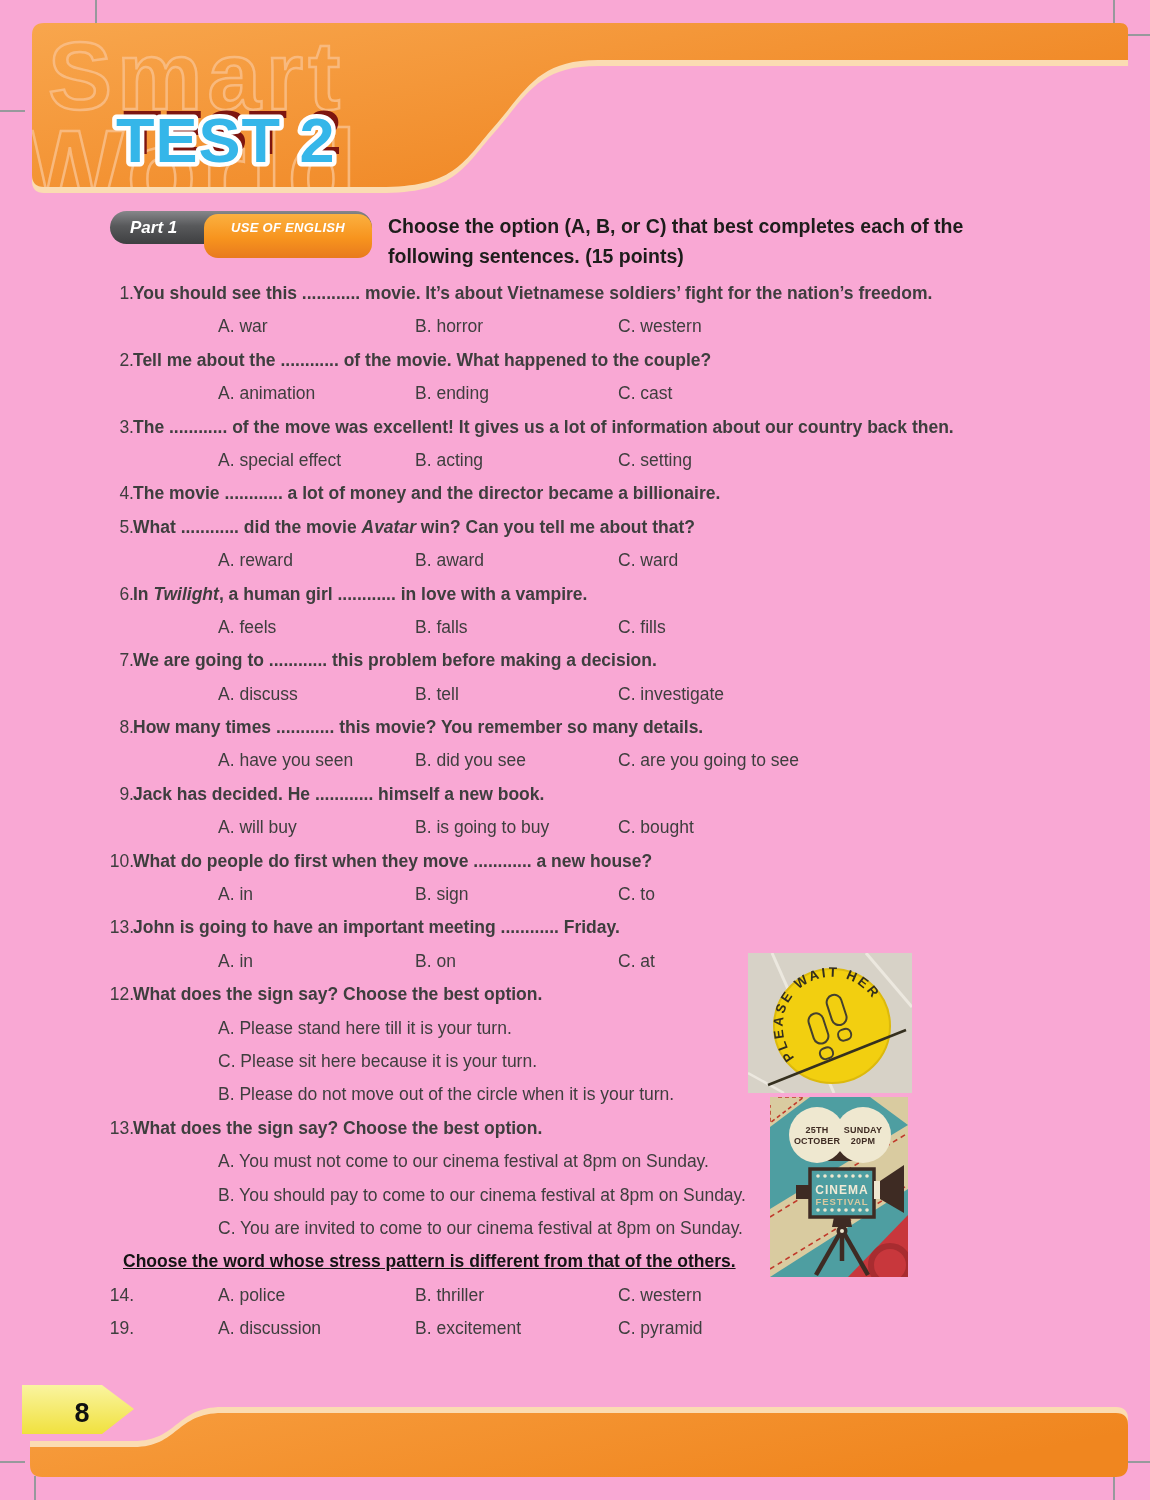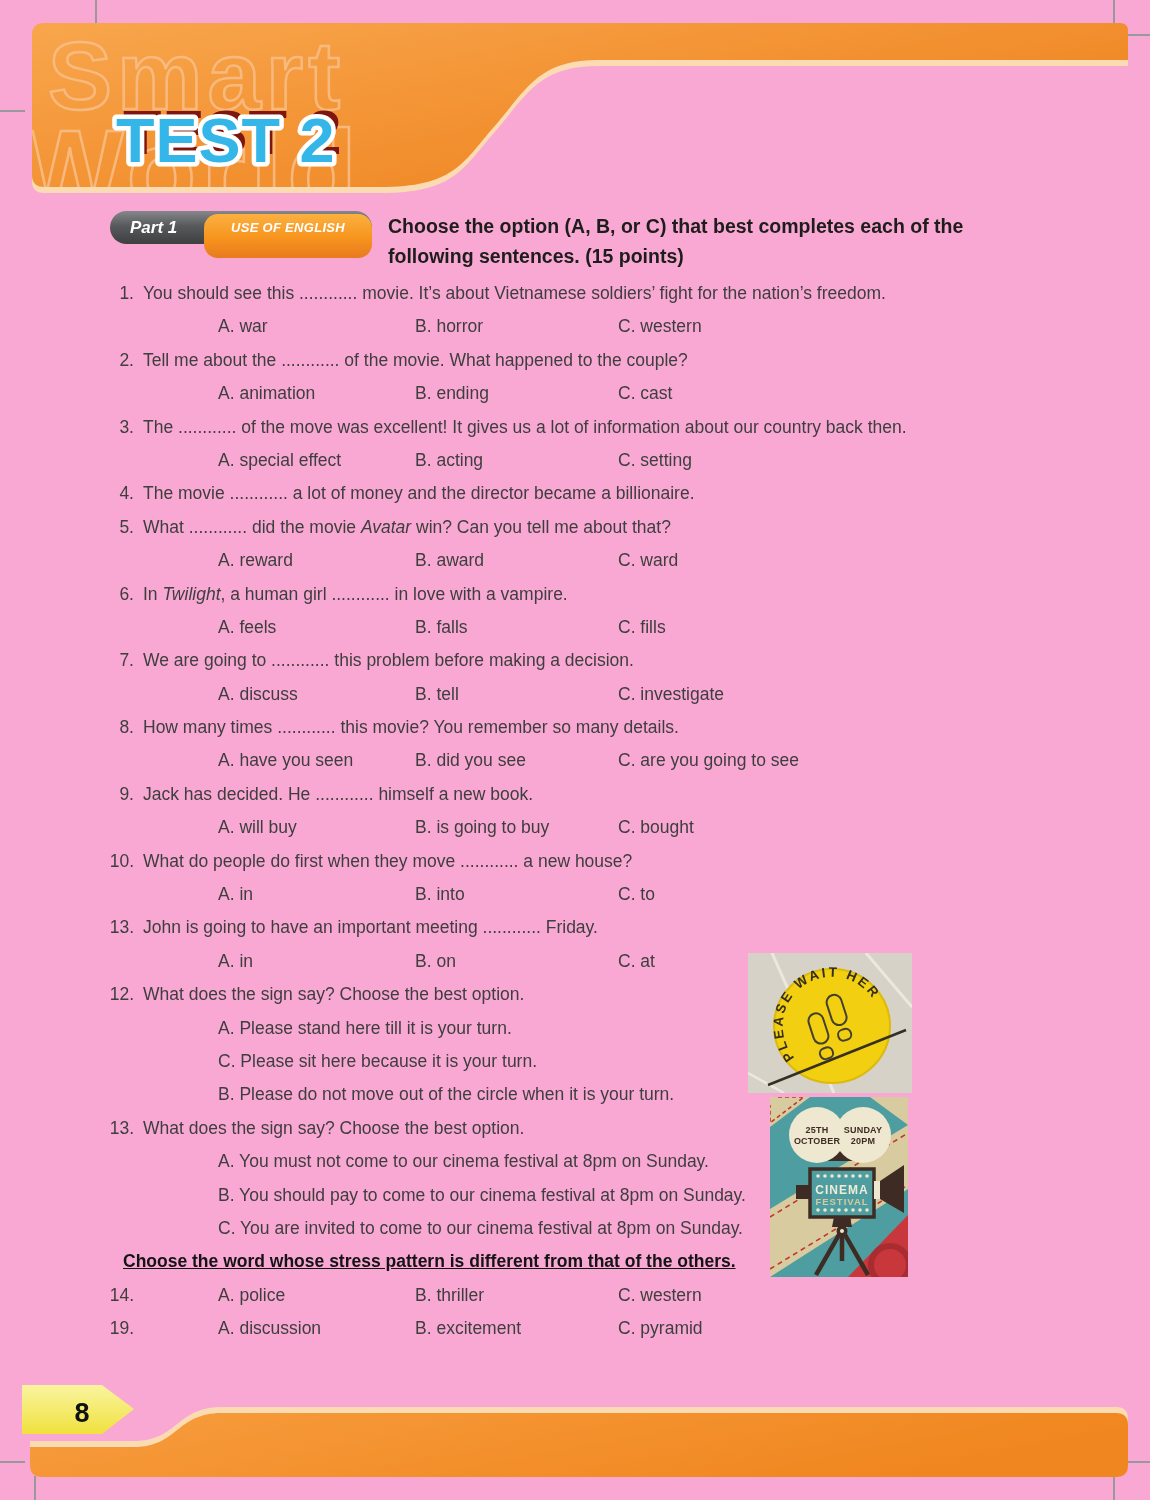--- a/index.html
+++ b/index.html
@@ -39,21 +39,21 @@
   .instruction{
     position:absolute;left:388px;top:212px;width:580px;
     font-weight:700;font-size:19.5px;line-height:29.5px;color:#1d1d1b;
   }
 
   
   .questions{position:absolute;left:0;top:283px;width:1150px;
     font-size:17.5px;color:#3e3e3e;}
   .q-row{position:relative;height:33.4px;}
   .q-num{position:absolute;left:98px;width:36px;text-align:right;white-space:nowrap;}
-  .q-text{position:absolute;left:143px;white-space:nowrap;}
+  .q-text{position:absolute;left:133px;white-space:nowrap;font-weight:bold;}
   .opt{position:absolute;white-space:nowrap;}
   .col0{left:218px;} .col1{left:415px;} .col2{left:618px;}
   .stacked{left:218px;}
   .stress-heading{position:absolute;left:123px;font-weight:700;color:#141414;white-space:nowrap;text-decoration:underline;}
 
   
   .sign-photo{position:absolute;left:748px;top:953px;}
   .poster{position:absolute;left:770px;top:1097px;}
   .sign-arc-text{font-family:"Liberation Sans",sans-serif;font-size:13.5px;font-weight:700;
     letter-spacing:2.5px;fill:#332e1e;}
@@ -183,21 +183,21 @@
         <span class="opt col0">A. will buy</span>
         <span class="opt col1">B. is going to buy</span>
         <span class="opt col2">C. bought</span>
       </div>
       <div class="q-row">
         <span class="q-num">10.</span>
         <span class="q-text"><span>What do people do first when they move ............ a new house?</span></span>
       </div>
       <div class="q-row">
         <span class="opt col0">A. in</span>
-        <span class="opt col1">B. into</span>
+        <span class="opt col1">B. sign</span>
         <span class="opt col2">C. to</span>
       </div>
       <div class="q-row">
         <span class="q-num">13.</span>
         <span class="q-text"><span>John is going to have an important meeting ............ Friday.</span></span>
       </div>
       <div class="q-row">
         <span class="opt col0">A. in</span>
         <span class="opt col1">B. on</span>
         <span class="opt col2">C. at</span>

